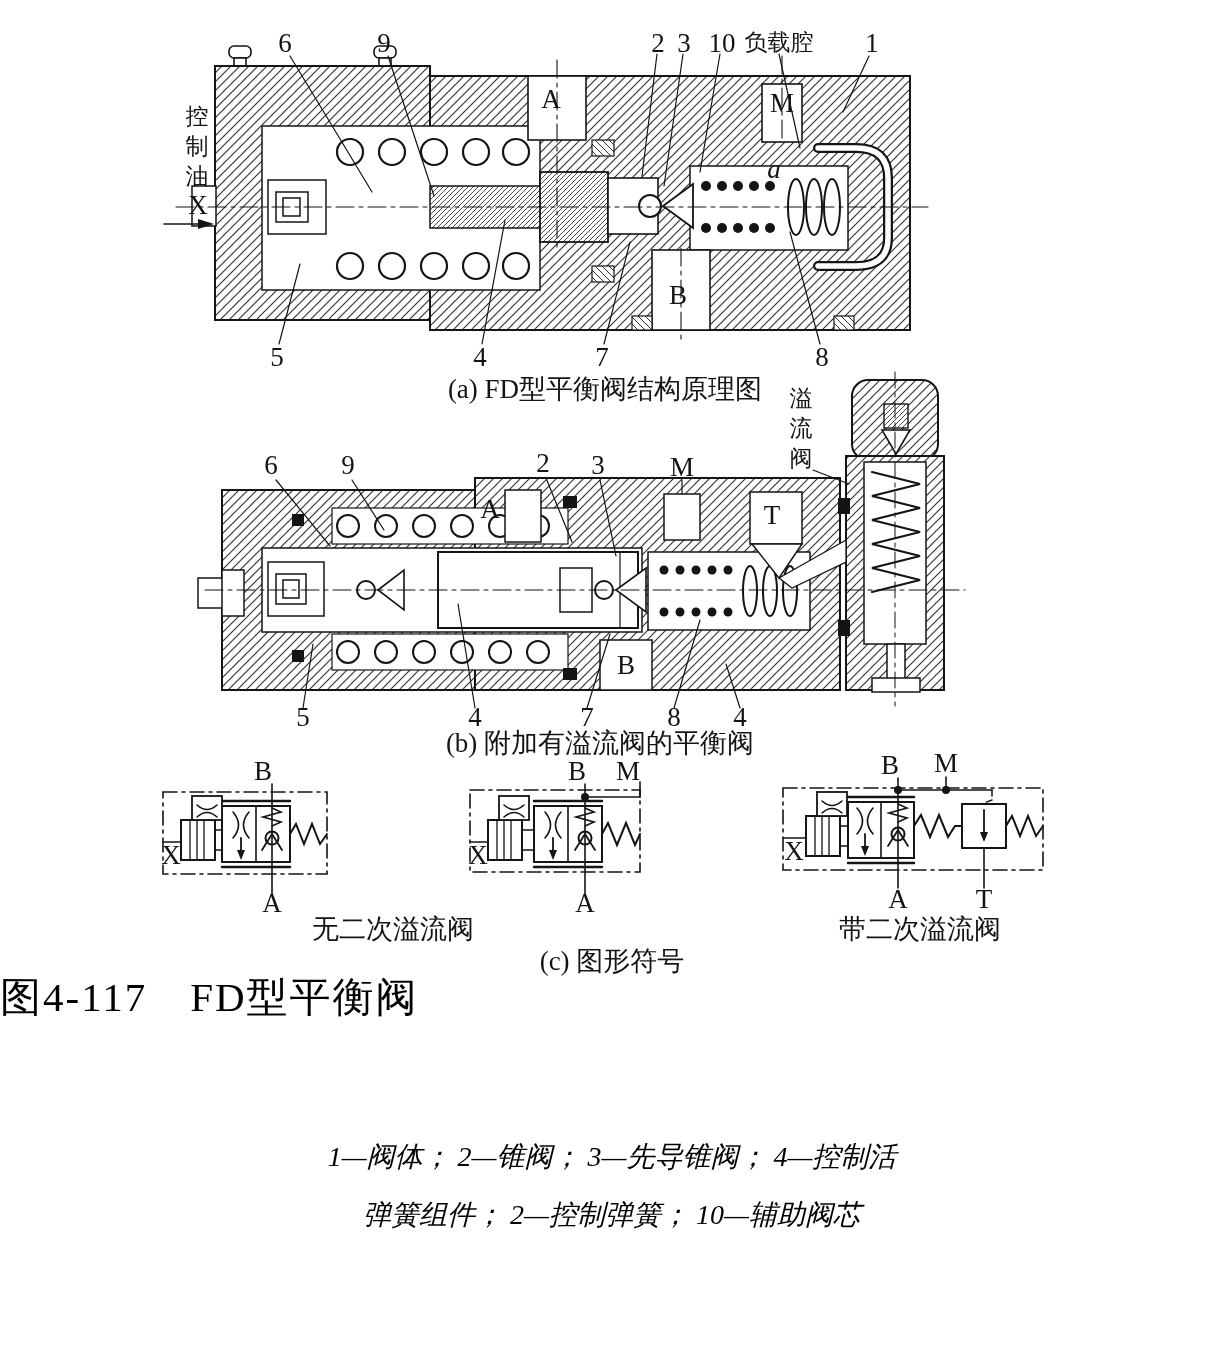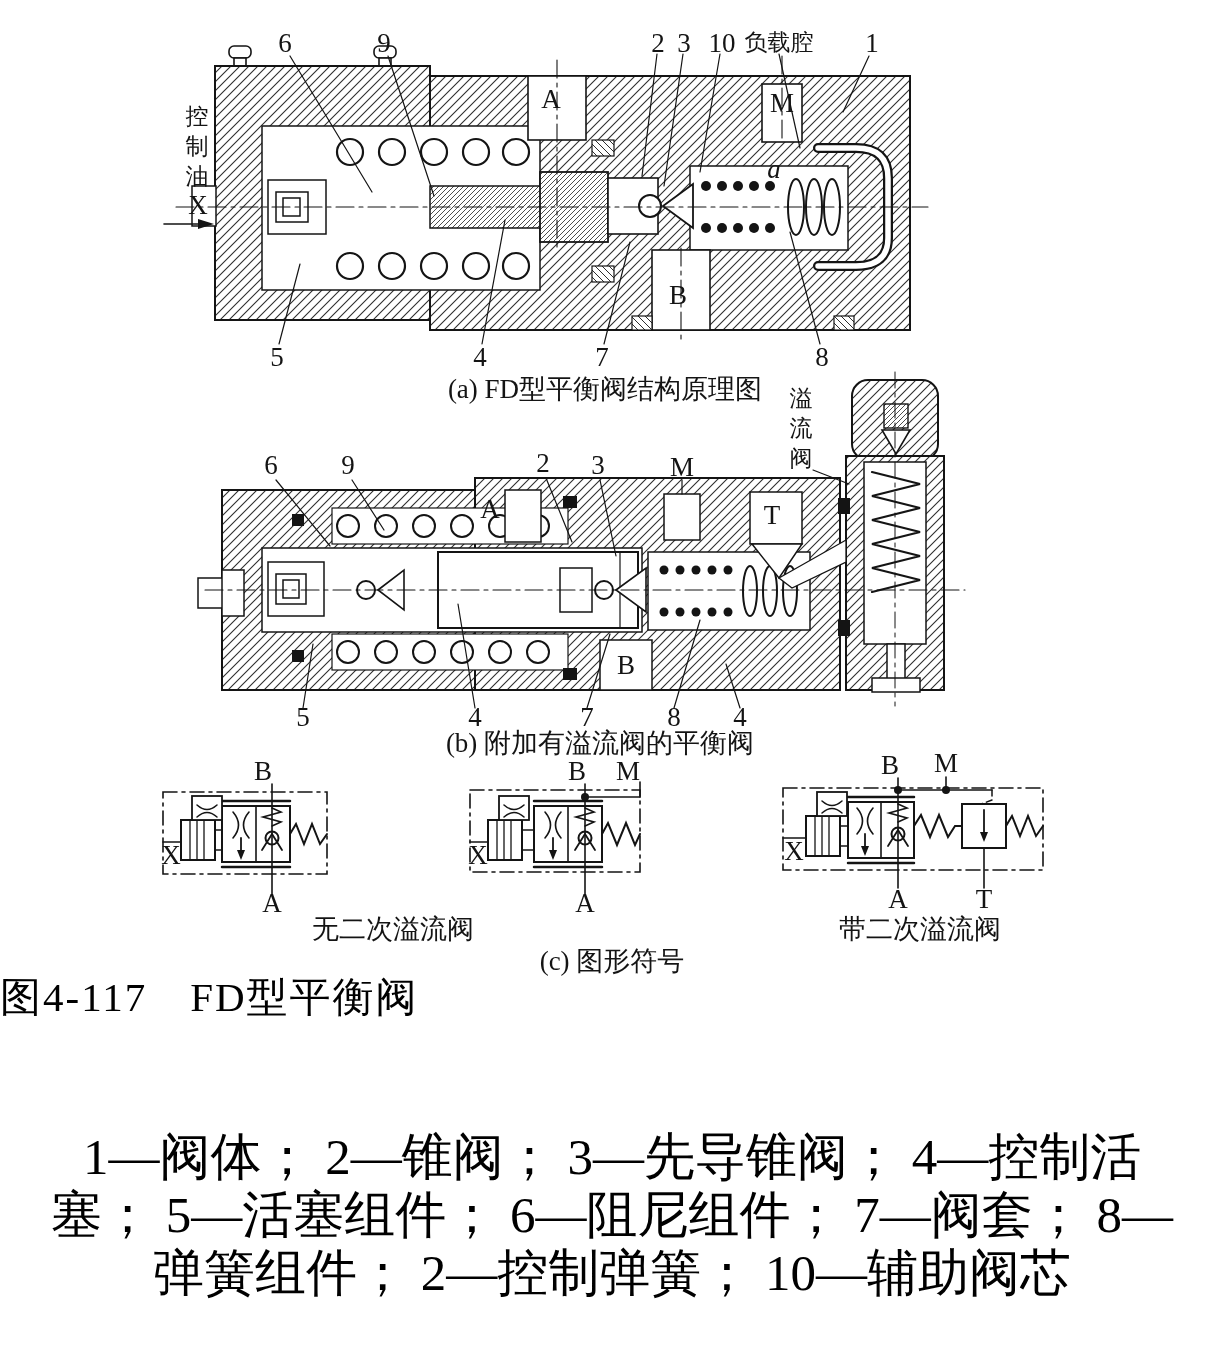--- a/index.html
+++ b/index.html
@@ -7,21 +7,21 @@
   .stage{position:absolute;left:0;top:0;width:1224px;height:1010px;}
   svg text{fill:#141414;font-family:"Liberation Serif","DejaVu Serif",serif;}
   .num{font-size:27px;}
   .port{font-size:27px;}
   .itl{font-style:italic;}
   .cjk{font-size:23px;}
   .cap{font-size:27px;}
   .main-caption{position:absolute;top:970px;left:0;width:100%;text-align:left;
     font-size:41px;letter-spacing:2px;color:#000;}
   .legend{position:absolute;top:1128px;left:0;width:100%;text-align:center;
-    font-size:51px;line-height:58px;color:#000;}
+    font-size:28px;line-height:58px;color:#000;font-style:italic;}
 </style>
 </head>
 <body>
 
 <div class="stage">
 <svg width="1224" height="1010" viewBox="0 0 1224 1010">
   <defs>
     <pattern id="hA" width="9" height="9" patternUnits="userSpaceOnUse">
       <rect width="9" height="9" fill="#ffffff"></rect>
       <path d="M0,9 l9,-9 M-2,2 l4,-4 M7,11 l4,-4" stroke="#2e2e2e" stroke-width="1.1" fill="none"></path>
@@ -406,15 +406,14 @@
     <text class="cap" x="920" y="938" text-anchor="middle">带二次溢流阀</text>
     <text class="cap" x="612" y="970" text-anchor="middle">(c) 图形符号</text>
   </g>
 </svg>
 </div>
 
 <div class="main-caption">图4-117　FD型平衡阀</div>
 
 <div class="legend">
   <div>1—阀体； 2—锥阀； 3—先导锥阀； 4—控制活</div>
-  <div>塞； 5—活塞组件； 6—阻尼组件； 7—阀套； 8—</div>
   <div>弹簧组件； 2—控制弹簧； 10—辅助阀芯</div>
 </div>
 
 </body></html>

